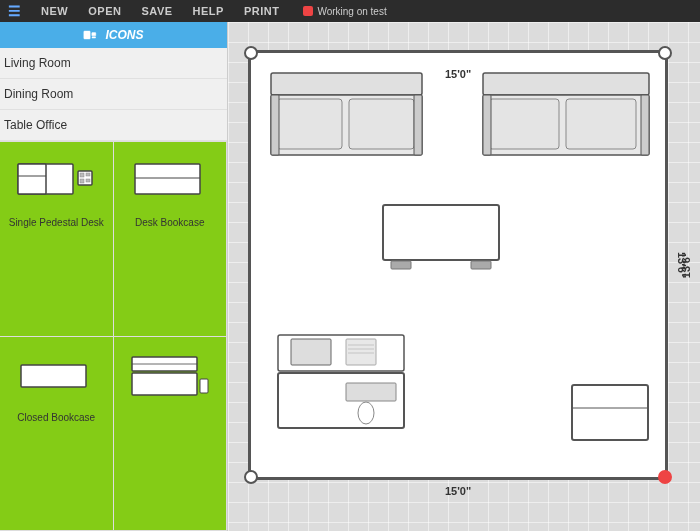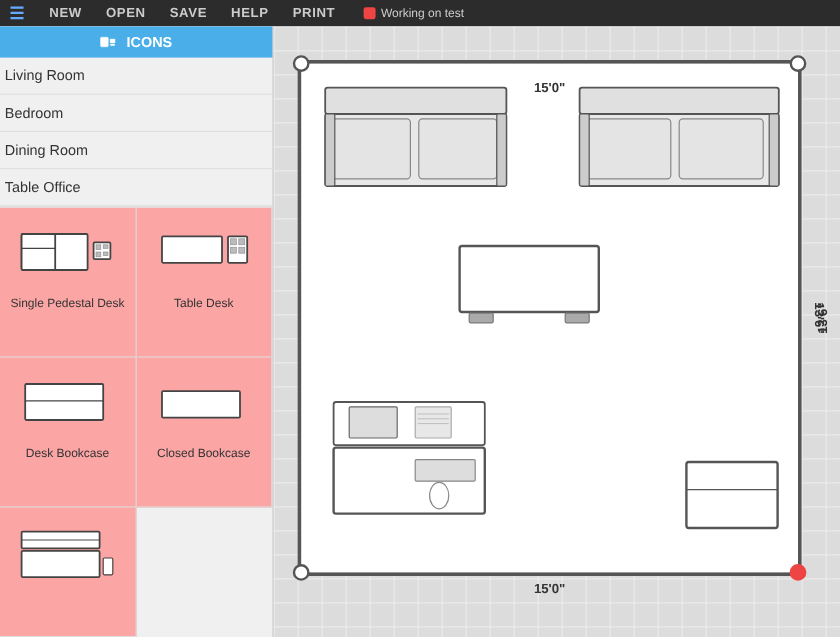--- a/index.html
+++ b/index.html
@@ -59,20 +59,21 @@
       background: #4aaee8;
       color: white;
       font-size: 12px;
       font-weight: bold;
       text-align: center;
       padding: 6px 0;
       display: flex;
       align-items: center;
       justify-content: center;
       gap: 6px;
+      font-style: italic;
     }
     .tab-icon-svg { width: 16px; height: 12px; }
 
     .category-item {
       padding: 8px 4px;
       font-size: 12px;
       color: #333;
       cursor: pointer;
       border-bottom: 1px solid #e0e0e0;
     }
@@ -87,21 +88,21 @@
     }
 
     .furniture-item {
       display: flex;
       flex-direction: column;
       align-items: center;
       padding: 10px 8px 8px;
       border-right: 1px solid #ddd;
       border-bottom: 1px solid #ddd;
       cursor: pointer;
-      background: #fca5a5;
+      background: #84cc16;
     }
 
     .furniture-icon {
       width: 88px;
       height: 60px;
       display: flex;
       align-items: center;
       justify-content: center;
     }
 
@@ -228,21 +229,20 @@
     <div id="icons-tab">
       <svg class="tab-icon-svg" viewBox="0 0 20 14">
         <rect x="1" y="2" width="8" height="10" rx="1" fill="white" stroke="white" stroke-width="0.5"></rect>
         <rect x="11" y="4" width="5" height="4" rx="0.5" fill="white" stroke="white" stroke-width="0.5"></rect>
         <rect x="11" y="9" width="5" height="2" rx="0.5" fill="white"></rect>
       </svg>
       <span>ICONS</span>
     </div>
 
     <div class="category-item">Living Room</div>
-    <div class="category-item">Bedroom</div>
     <div class="category-item">Dining Room</div>
     <div class="category-item">Table Office</div>
 
     <div id="furniture-grid">
 
       <div class="furniture-item">
         <div class="furniture-icon">
           <svg width="80" height="52" viewBox="0 0 80 52">
             <rect x="2" y="8" width="55" height="30" rx="1" fill="white" stroke="#444" stroke-width="1.5"></rect>
             <rect x="2" y="8" width="28" height="30" rx="1" fill="white" stroke="#444" stroke-width="1.5"></rect>
@@ -250,33 +250,20 @@
             <rect x="62" y="15" width="14" height="14" rx="1" fill="white" stroke="#444" stroke-width="1.5"></rect>
             <rect x="64" y="17" width="4" height="4" fill="#bbb" stroke="#888" stroke-width="0.5"></rect>
             <rect x="70" y="17" width="4" height="3" fill="#bbb" stroke="#888" stroke-width="0.5"></rect>
             <rect x="64" y="23" width="4" height="4" fill="#bbb" stroke="#888" stroke-width="0.5"></rect>
             <rect x="70" y="23" width="4" height="3" fill="#bbb" stroke="#888" stroke-width="0.5"></rect>
           </svg>
         </div>
         <span class="furniture-label">Single Pedestal Desk</span>
       </div>
 
-      <div class="furniture-item">
-        <div class="furniture-icon">
-          <svg width="80" height="52" viewBox="0 0 80 52">
-            <rect x="5" y="10" width="50" height="22" rx="1" fill="white" stroke="#444" stroke-width="1.5"></rect>
-            <rect x="60" y="10" width="16" height="22" rx="1" fill="white" stroke="#444" stroke-width="1.5"></rect>
-            <rect x="62" y="12" width="5" height="5" fill="#bbb" stroke="#888" stroke-width="0.5"></rect>
-            <rect x="69" y="12" width="5" height="5" fill="#bbb" stroke="#888" stroke-width="0.5"></rect>
-            <rect x="62" y="19" width="5" height="5" fill="#bbb" stroke="#888" stroke-width="0.5"></rect>
-            <rect x="69" y="19" width="5" height="5" fill="#bbb" stroke="#888" stroke-width="0.5"></rect>
-          </svg>
-        </div>
-        <span class="furniture-label">Table Desk</span>
-      </div>
 
 
       <div class="furniture-item">
         <div class="furniture-icon">
           <svg width="80" height="52" viewBox="0 0 80 52">
             <rect x="5" y="8" width="65" height="30" rx="1" fill="white" stroke="#444" stroke-width="1.5"></rect>
             <line x1="5" y1="22" x2="70" y2="22" stroke="#444" stroke-width="1"></line>
           </svg>
         </div>
         <span class="furniture-label">Desk Bookcase</span>

